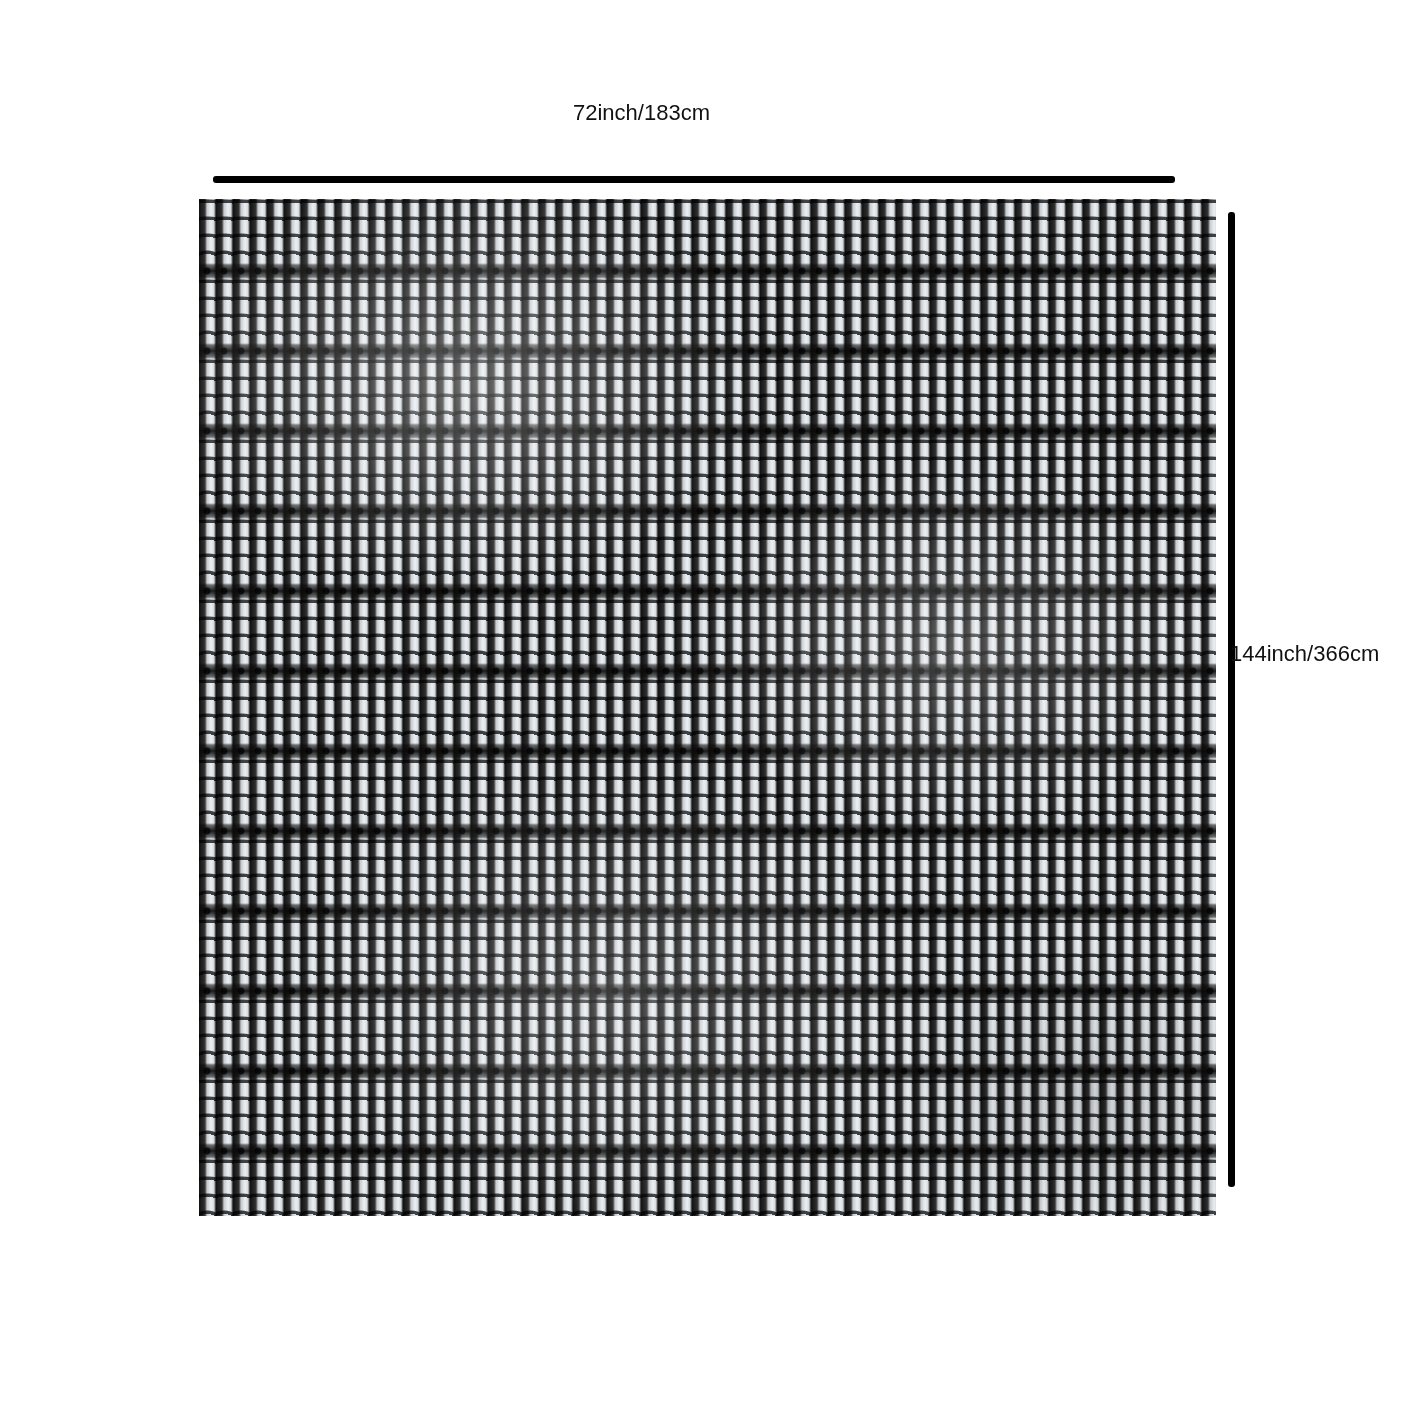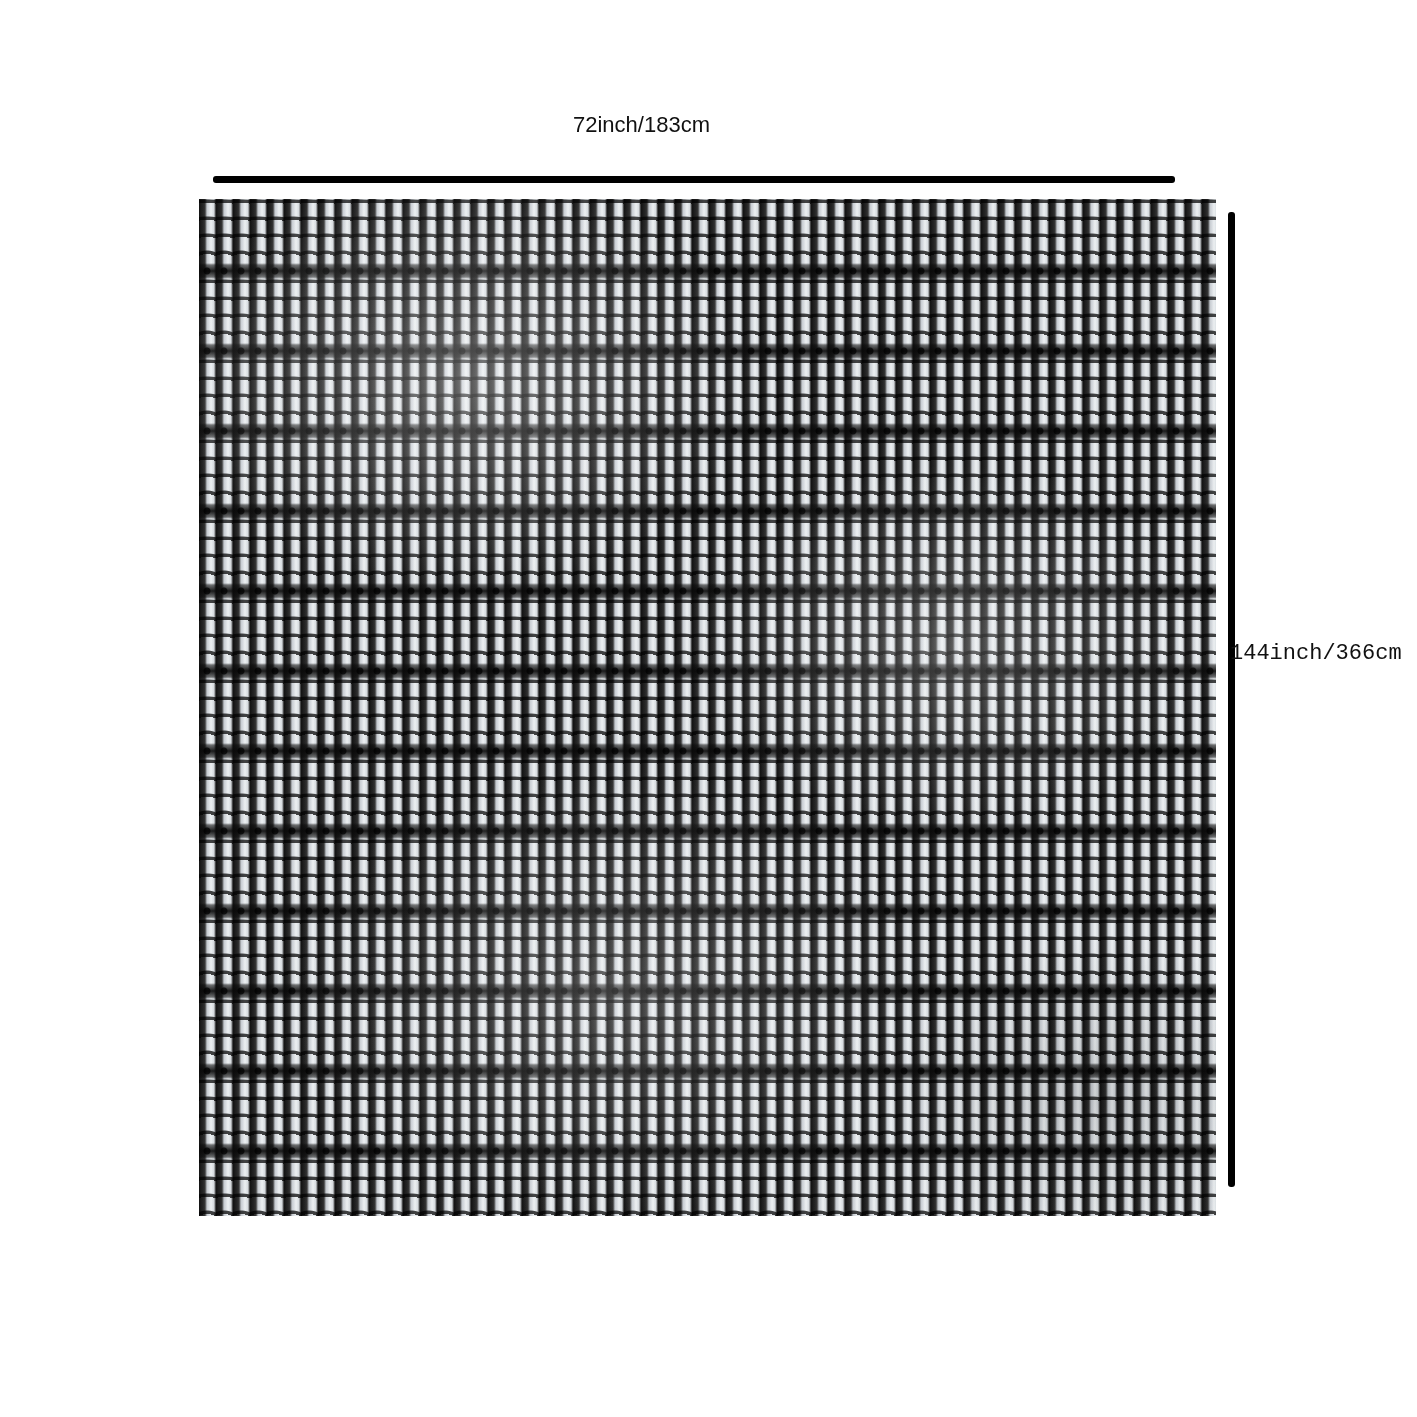--- a/index.html
+++ b/index.html
@@ -122,27 +122,26 @@
   .dim-label {
     position: absolute;
     color: #111111;
     font-size: 22px;
     line-height: 26px;
     white-space: nowrap;
   }
 
   .dim-label-top {
     left: 573px;
-    top: 112px;
+    top: 100px;
   }
 
   .dim-label-right {
     left: 1230px;
     top: 641px;
-    font-family: Liberation Mono, monospace;
   }
 </style>
 </head>
 <body>
 
 <div id="diagram">
 
   <div class="dim-label dim-label-top">72inch/183cm</div>
 
   <div class="dim-bar-top"></div>

